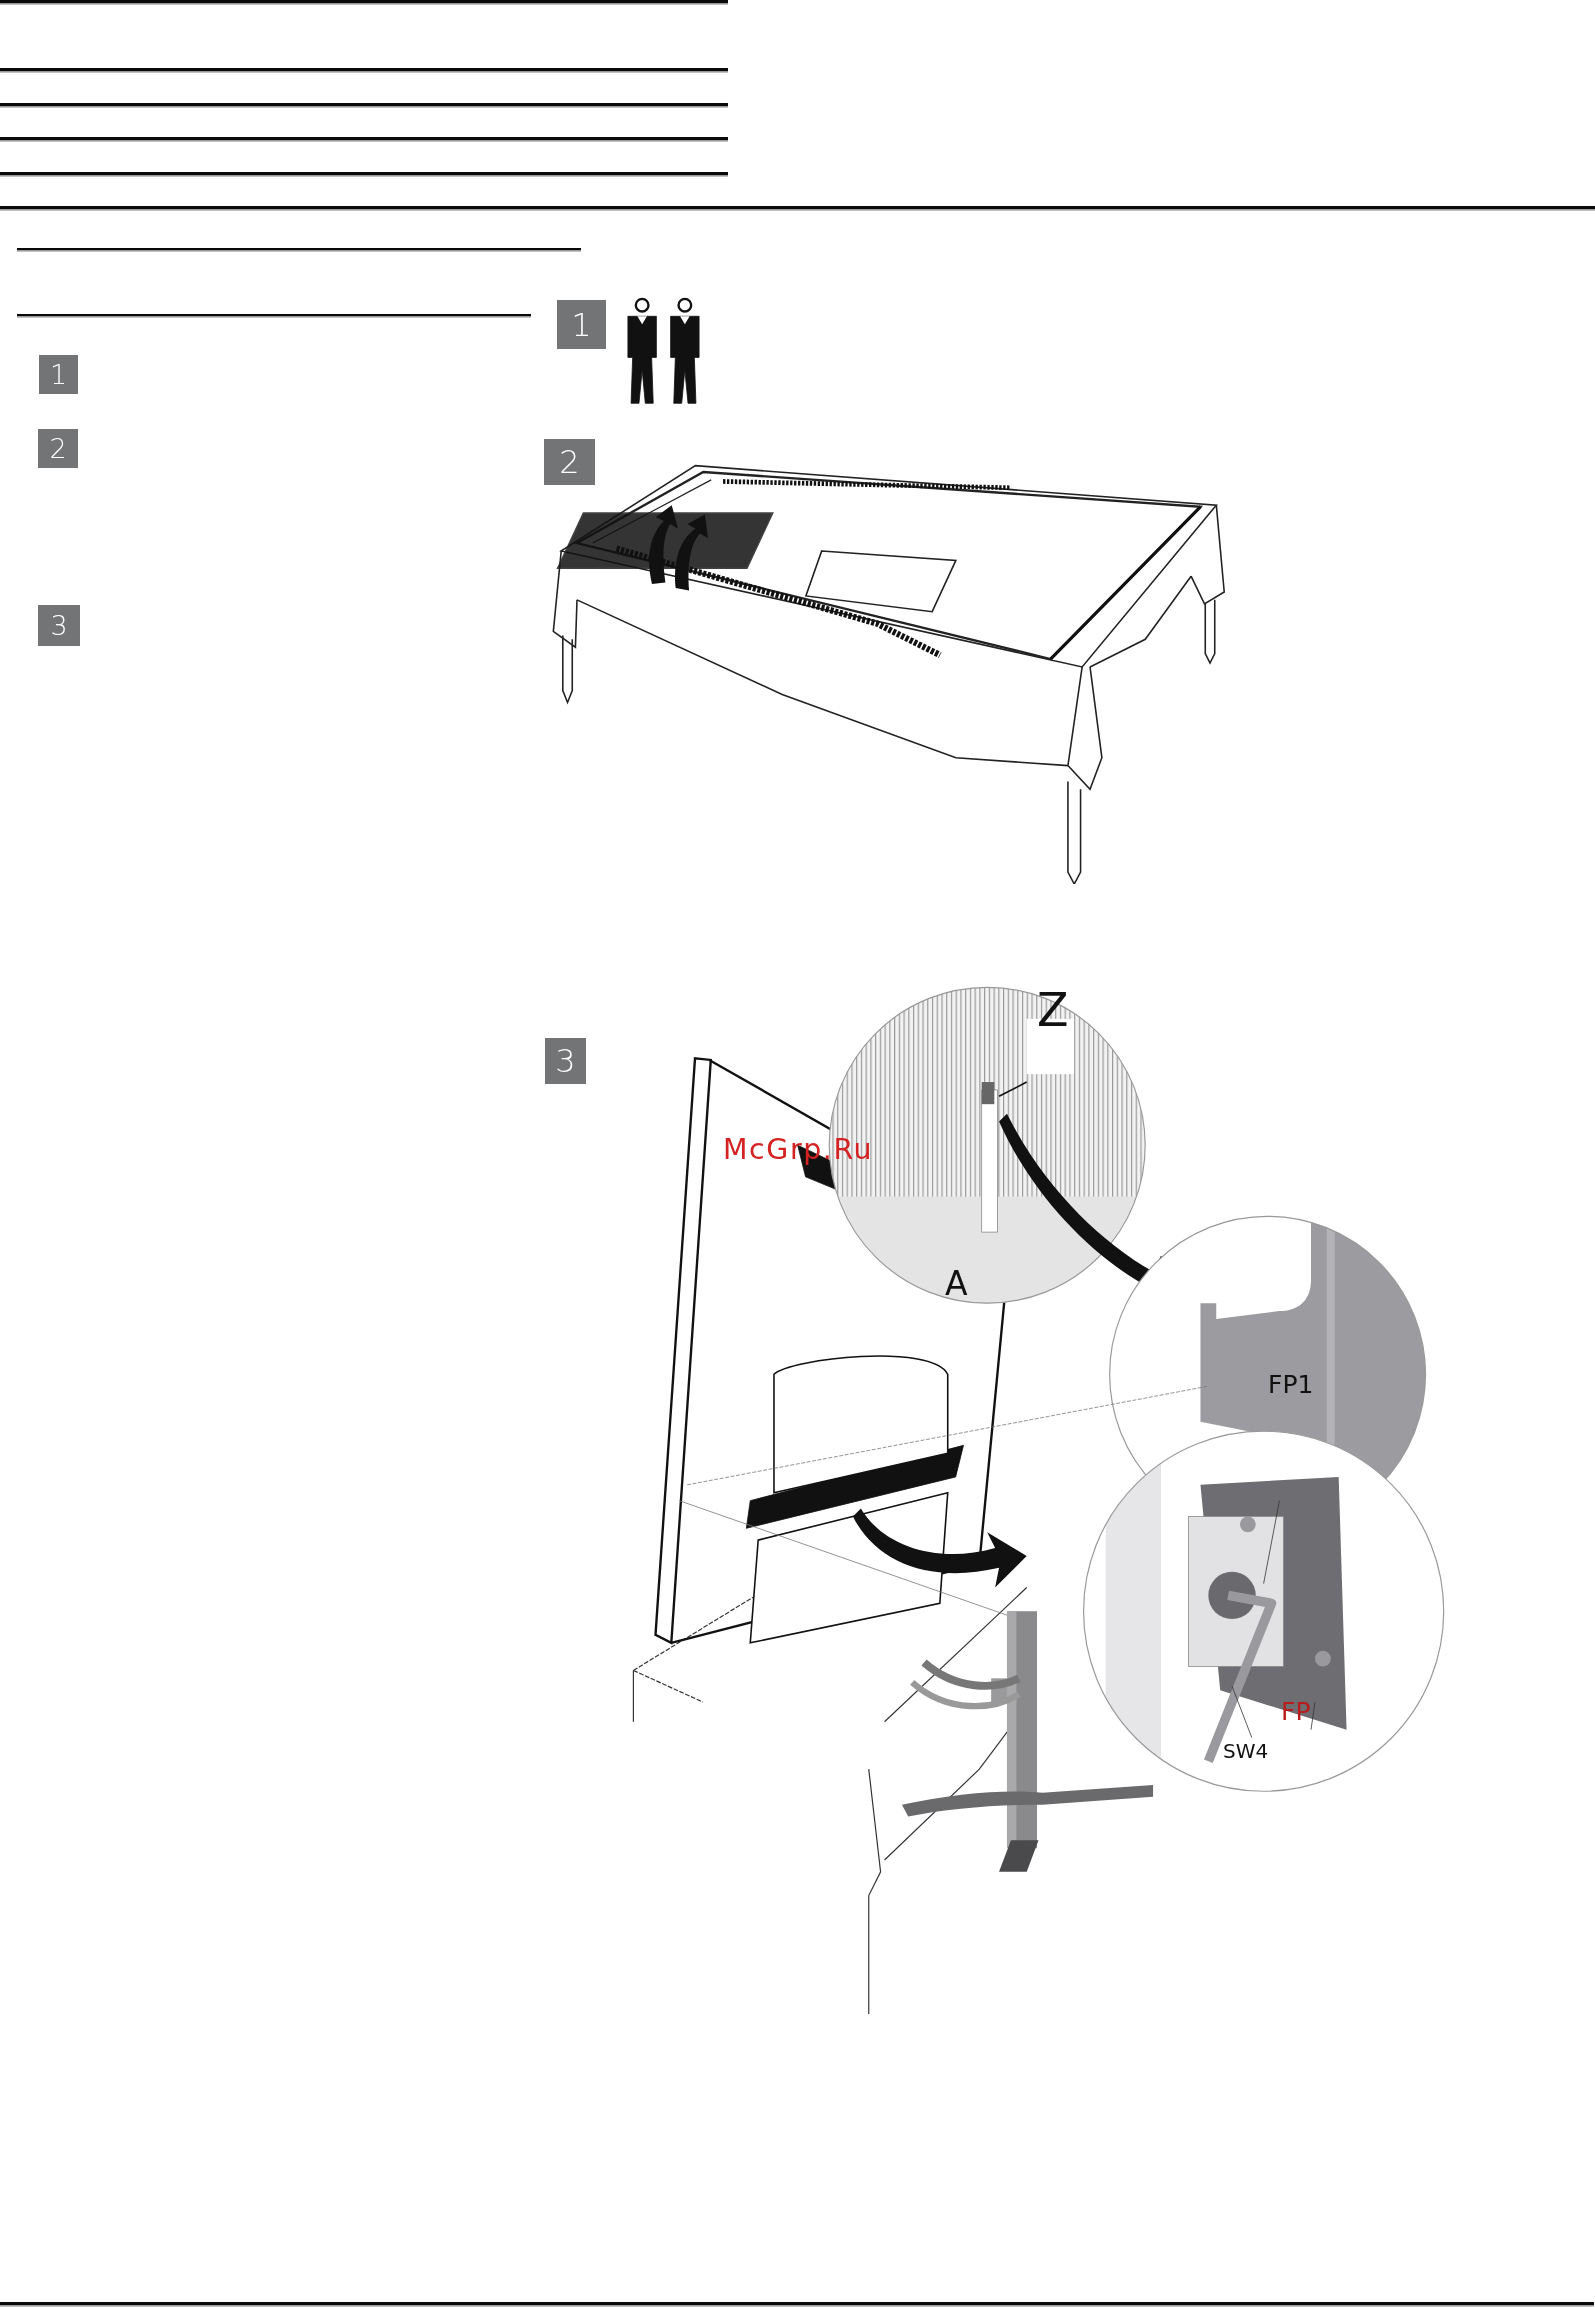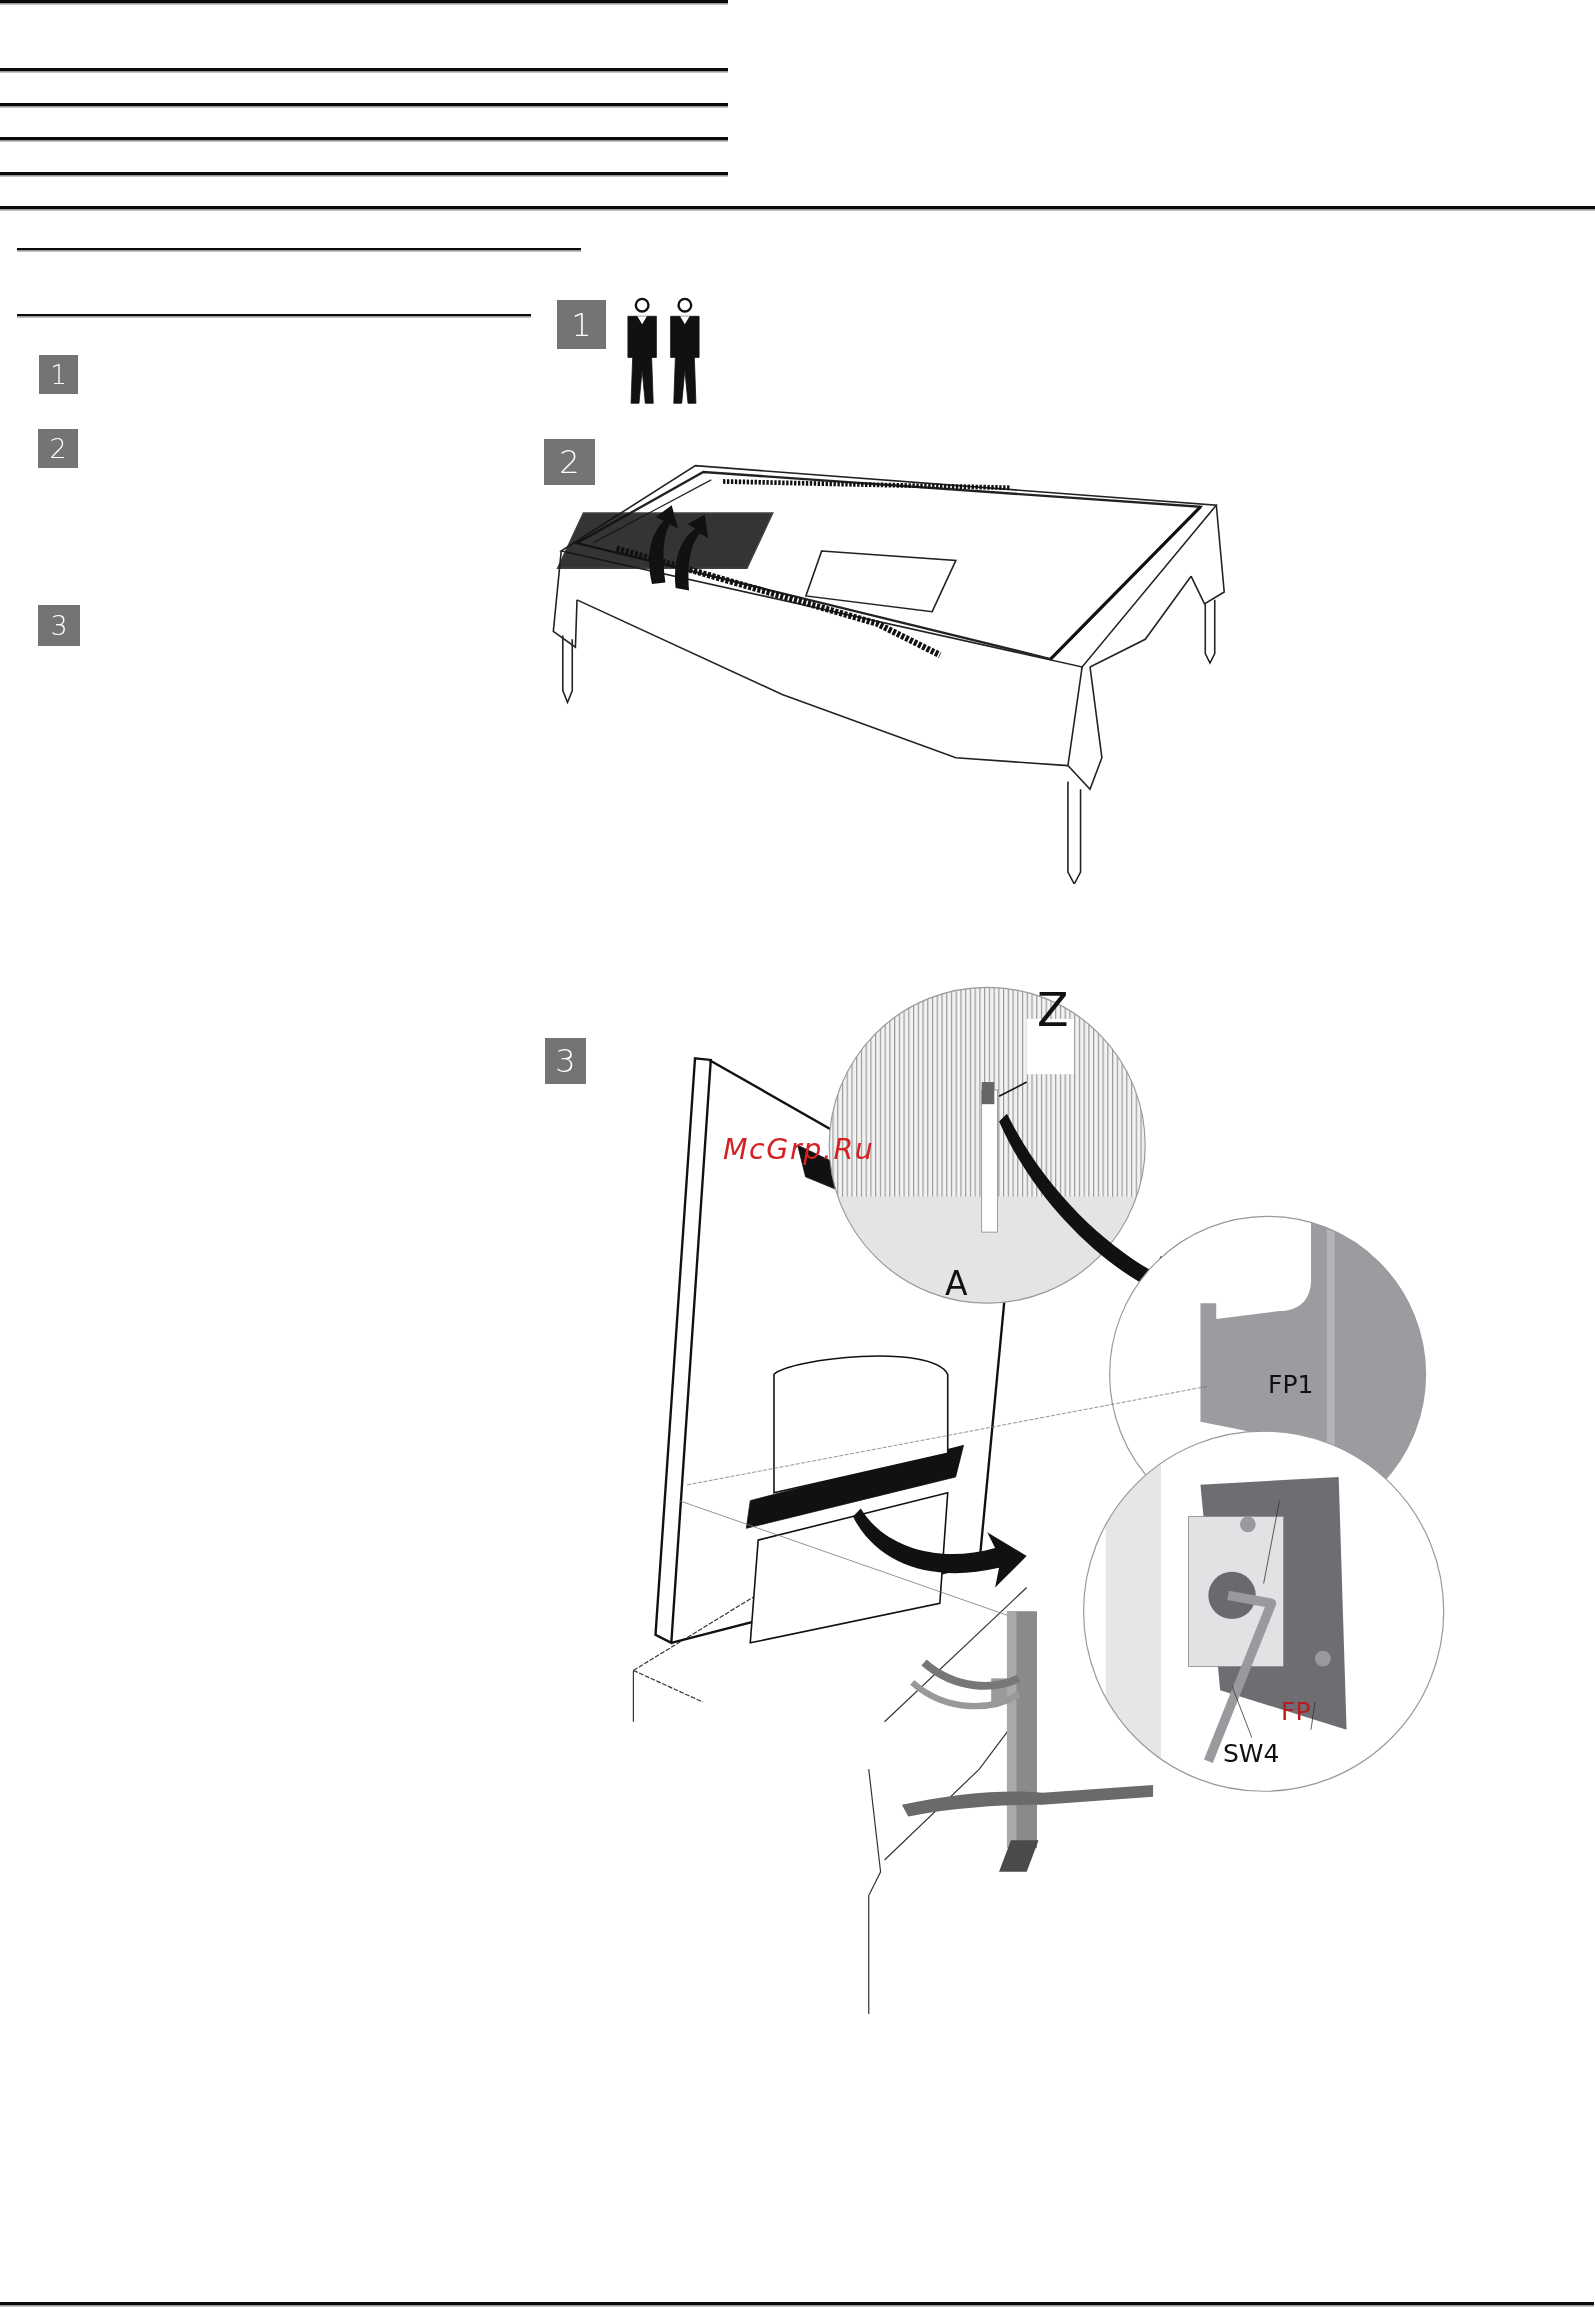--- a/index.html
+++ b/index.html
@@ -6,21 +6,21 @@
   body { width: 1595px; height: 2307px; position: relative; overflow: hidden;
          font-family: "DejaVu Sans", "Liberation Sans", sans-serif; }
   .rule { position: absolute; height: 3.2px; background: #0a0a0a;
           box-shadow: 0 1.6px 0 #9a9a9a; }
   .stepbox { position: absolute; background: #737476; color: #ffffff;
              display: flex; align-items: center; justify-content: center;
              font-family: "DejaVu Sans", sans-serif; font-weight: 300; }
   .stepbox.small { width: 39px; height: 39px; font-size: 27px; }
   .stepbox.fig { width: 43px; height: 47px; font-size: 32px; }
   .figure { position: absolute; }
-  .watermark { position: absolute; color: #d42222; font-style: italic;
+  .watermark { position: absolute; color: #d42222; 
                font-family: "DejaVu Sans", sans-serif; font-size: 28.4px; letter-spacing: 1.6px; }
 </style>
 </head>
 <body>
 
 <div class="rule" style="left:0;top:0;width:728px;"></div>
 <div class="rule" style="left:0;top:68px;width:728px;"></div>
 <div class="rule" style="left:0;top:103px;width:728px;"></div>
 <div class="rule" style="left:0;top:137px;width:728px;"></div>
 <div class="rule" style="left:0;top:172px;width:728px;"></div>
@@ -159,18 +159,18 @@
   <circle cx="840" cy="860" r="228" fill="none" stroke="#999" stroke-width="1.5"></circle>
   <path d="M860 720 L840 825" stroke="#333" stroke-width="1"></path>
   <path d="M905 975 L900 1010" stroke="#333" stroke-width="1"></path>
   <path d="M800 955 L825 1020" stroke="#333" stroke-width="1"></path>
 </svg>
 
 <div style="position:absolute;left:1037px;top:983px;font-size:46px;color:#111;font-family:'DejaVu Sans',sans-serif;">Z</div>
 <div style="position:absolute;left:945px;top:1264px;font-size:33px;color:#111;font-family:'DejaVu Sans',sans-serif;">A</div>
 <div style="position:absolute;left:1268px;top:1370px;font-size:25px;color:#111;font-family:'DejaVu Sans',sans-serif;">FP1</div>
 <div style="position:absolute;left:1281px;top:1697px;font-size:25px;color:#b91c1c;font-family:'DejaVu Sans',sans-serif;">FP</div>
-<div style="position:absolute;left:1223px;top:1739px;font-size:25px;color:#111;font-family:'DejaVu Sans',sans-serif;">SW4</div>
+<div style="position:absolute;left:1223px;top:1739px;font-size:20px;color:#111;font-family:'DejaVu Sans',sans-serif;">SW4</div>
 
 <div class="watermark" style="left:723px;top:1133px;">McGrp.Ru</div>
 
 <div class="rule" style="left:0;top:2302px;width:1594px;"></div>
 
 
 </body></html>

